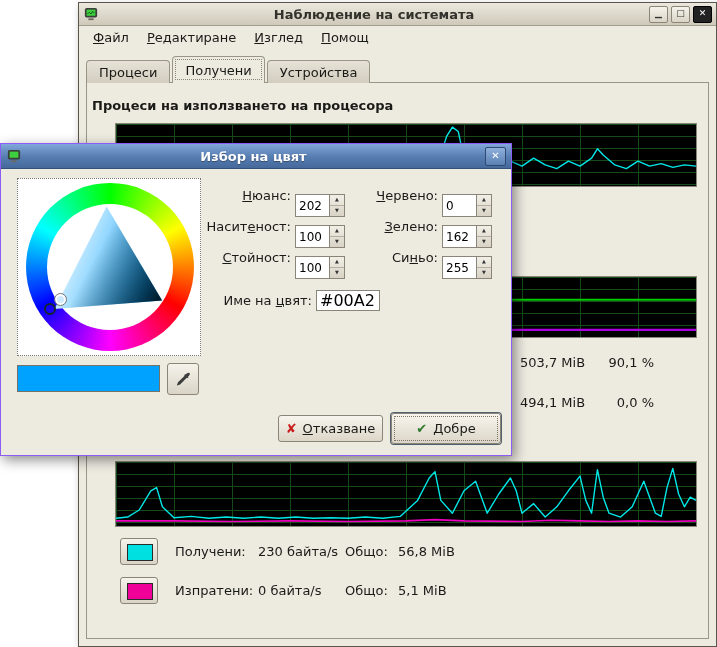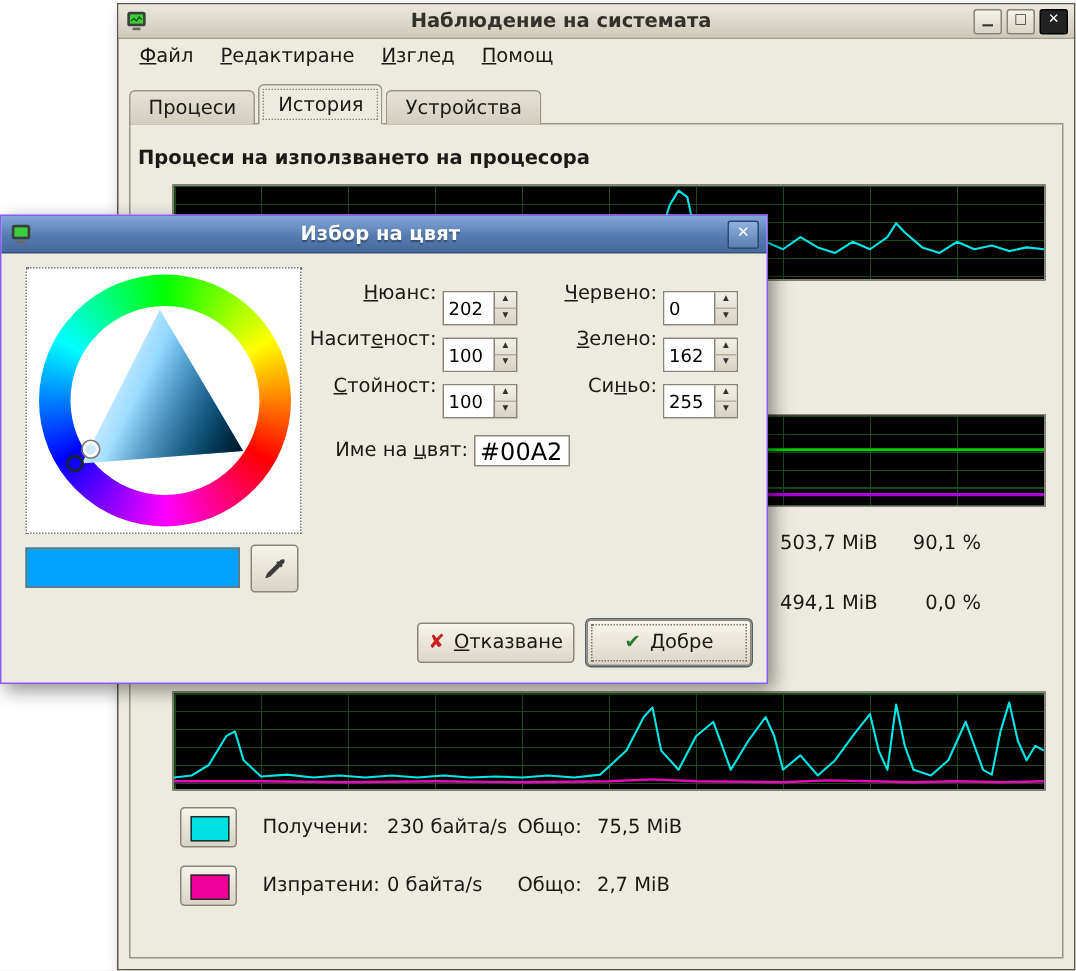--- a/index.html
+++ b/index.html
@@ -139,21 +139,21 @@
 
   <div class="menubar">
     <span class="menuitem"><u>Ф</u>айл</span>
     <span class="menuitem"><u>Р</u>едактиране</span>
     <span class="menuitem"><u>И</u>зглед</span>
     <span class="menuitem"><u>П</u>омощ</span>
   </div>
 
   <div class="tabbar">
     <span class="tab">Процеси</span>
-    <span class="tab active">История</span>
+    <span class="tab active">Получени</span>
     <span class="tab">Устройства</span>
   </div>
   <div class="frame"></div>
 
   <div class="sect">Процеси на използването на процесора</div>
 
   <div class="chart cpu-chart">
     <svg viewBox="0 0 100 100" preserveAspectRatio="none">
         <polyline points="0,72 2,76 4,69 6,74 8,71 10,77 12,70 14,75 16,68 18,73 20,70 22,76 24,69 26,74 28,66 30,72 32,70 34,75 36,68 38,73 40,70 42,76 44,69 46,73 48,70 50,62 52,70 54,74 56,50 57,20 58,5 59,12 60,55 62,70 64,66 66,72 68,60 70,68 72,55 74,66 76,72 78,60 80,68 82,55 83,40 84,50 86,66 88,72 90,60 92,68 94,64 96,70 98,66 100,68" fill="none" stroke="#00e7e7" stroke-width="1.4" vector-effect="non-scaling-stroke" stroke-linejoin="round"></polyline>
       </svg>
@@ -178,30 +178,30 @@
       </svg>
   </div>
 
   <div class="netrow netrow1">
     <span class="swatch">
         <span class="swatch-inner" style="background: rgb(0, 224, 224);"></span>
       </span>
     <span class="lgl">Получени:</span>
     <span class="lgr">230 байта/s</span>
     <span class="lgt">Общо:</span>
-    <span>75,5 MiB</span>
+    <span>56,8 MiB</span>
   </div>
   <div class="netrow netrow2">
     <span class="swatch">
         <span class="swatch-inner" style="background: rgb(238, 0, 153);"></span>
       </span>
     <span class="lgl">Изпратени:</span>
     <span class="lgr">0 байта/s</span>
     <span class="lgt">Общо:</span>
-    <span>2,7 MiB</span>
+    <span>5,1 MiB</span>
   </div>
 </div>
 
 <div class="dialog">
   <div class="dlg-titlebar">
     <span class="appicon">
       <svg viewBox="0 0 16 16" width="16" height="14">
           <rect x="1" y="1" width="14" height="11" rx="2" fill="#3a3f3a"></rect>
           <rect x="3" y="3" width="10" height="7" fill="#3ecf3e"></rect>
           <rect x="5" y="13" width="6" height="2" fill="#6b675c"></rect>

